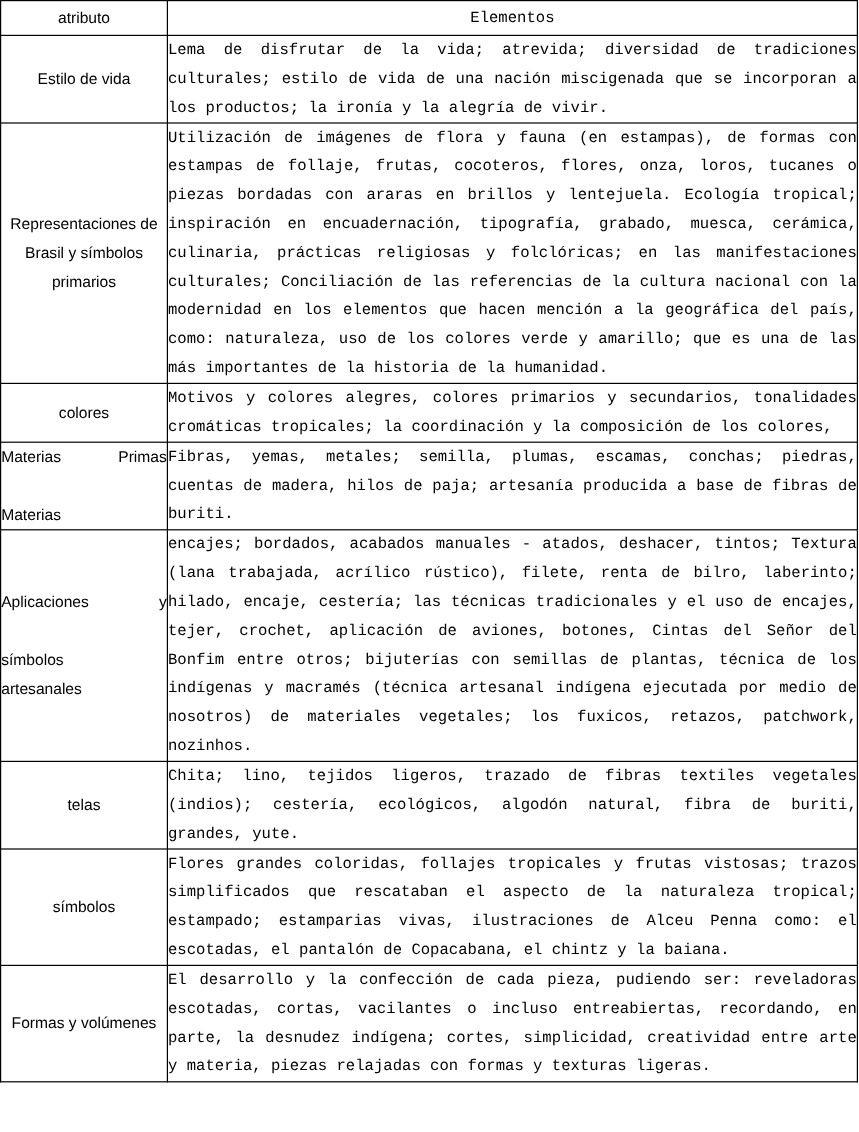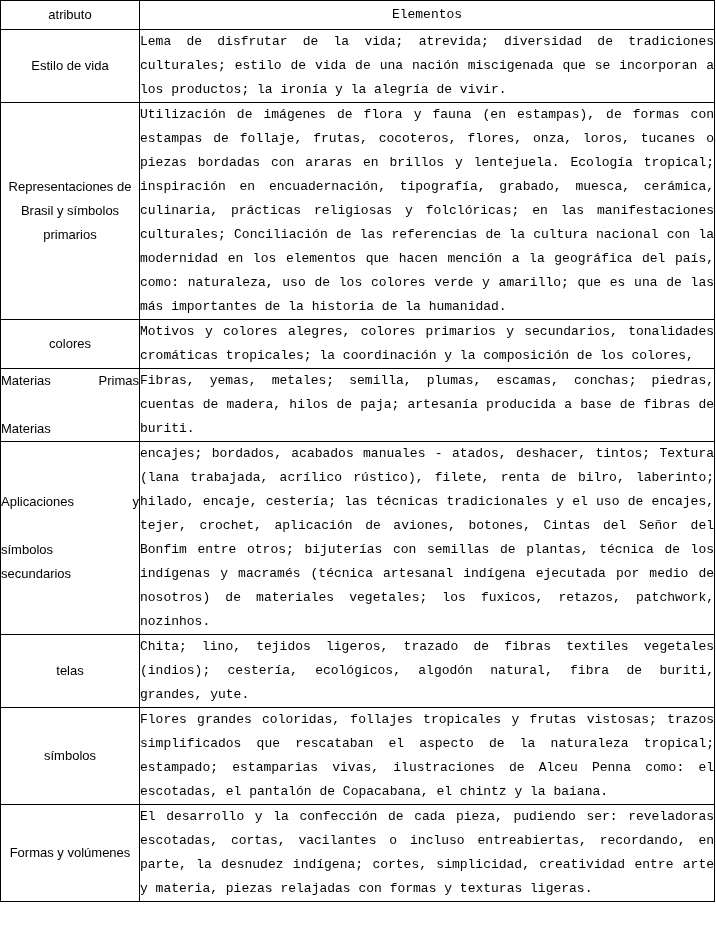--- a/index.html
+++ b/index.html
@@ -104,21 +104,21 @@
         <span class="spread-line">Materias Primas</span>
         <span>Materias</span>
       </td>
       <td class="cell-elem">Fibras, yemas, metales; semilla, plumas, escamas, conchas; piedras, cuentas de madera, hilos de paja; artesanía producida a base de fibras de buriti.</td>
     </tr>
 
     <tr>
       <td class="cell-attr just">
         <span class="spread-line">Aplicaciones y</span>
         <span>símbolos</span><br>
-        <span>secundarios</span>
+        <span>artesanales</span>
       </td>
       <td class="cell-elem">encajes; bordados, acabados manuales - atados, deshacer, tintos; Textura (lana trabajada, acrílico rústico), filete, renta de bilro, laberinto; hilado, encaje, cestería; las técnicas tradicionales y el uso de encajes, tejer, crochet, aplicación de aviones, botones, Cintas del Señor del Bonfim entre otros; bijuterías con semillas de plantas, técnica de los indígenas y macramés (técnica artesanal indígena ejecutada por medio de nosotros) de materiales vegetales; los fuxicos, retazos, patchwork, nozinhos.</td>
     </tr>
 
     <tr>
       <td class="cell-attr">telas</td>
       <td class="cell-elem">Chita; lino, tejidos ligeros, trazado de fibras textiles vegetales (indios); cestería, ecológicos, algodón natural, fibra de buriti, grandes, yute.</td>
     </tr>
 
     <tr>

